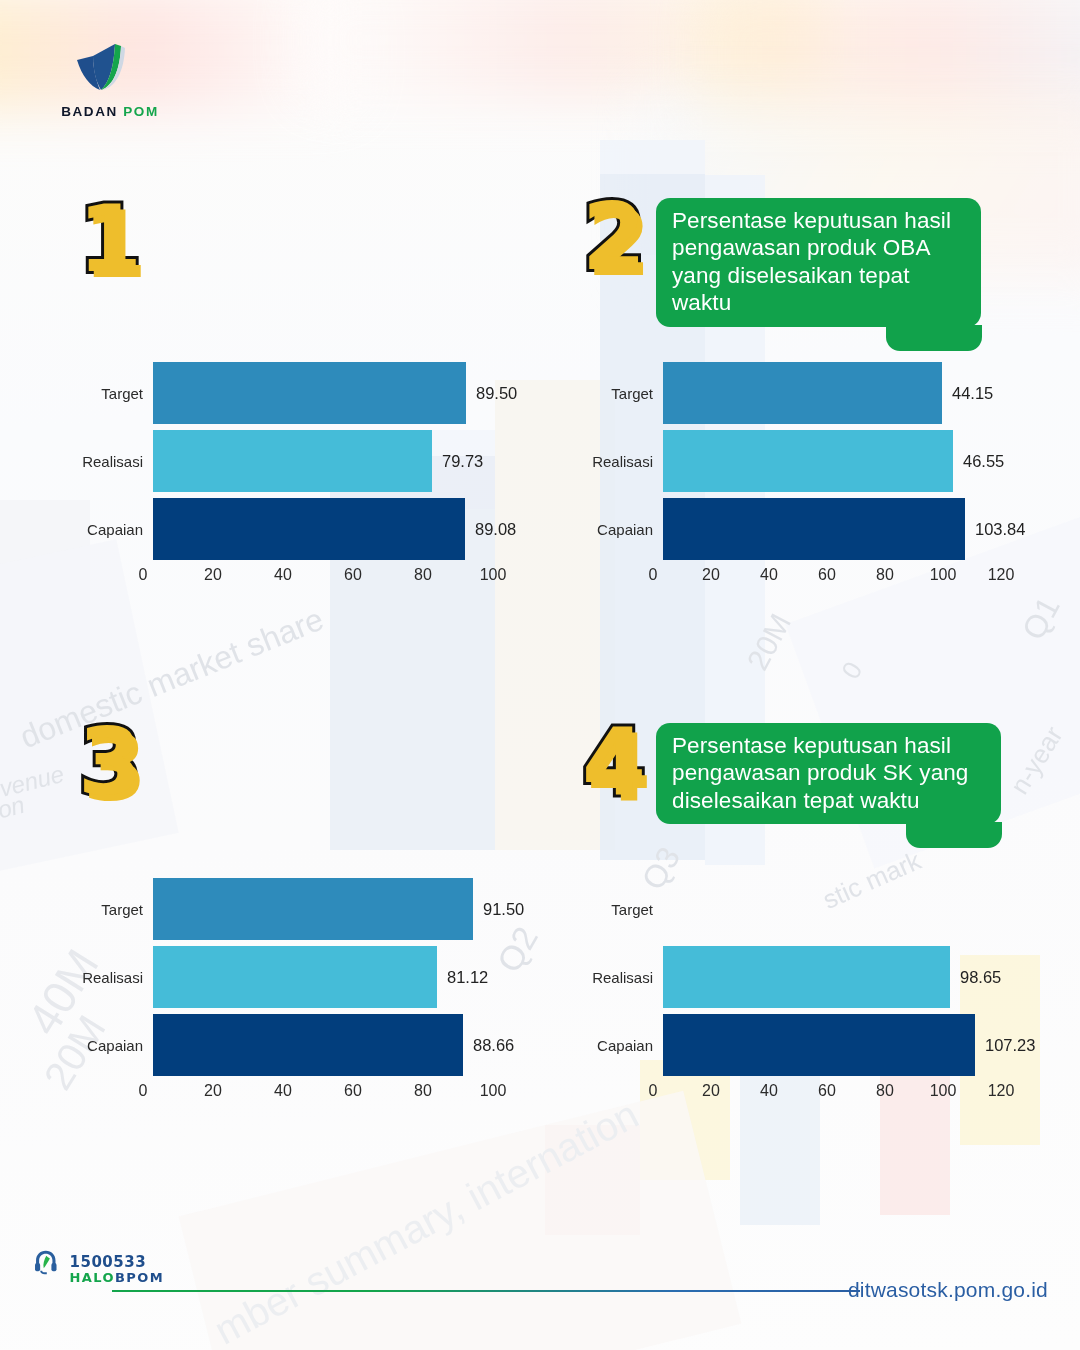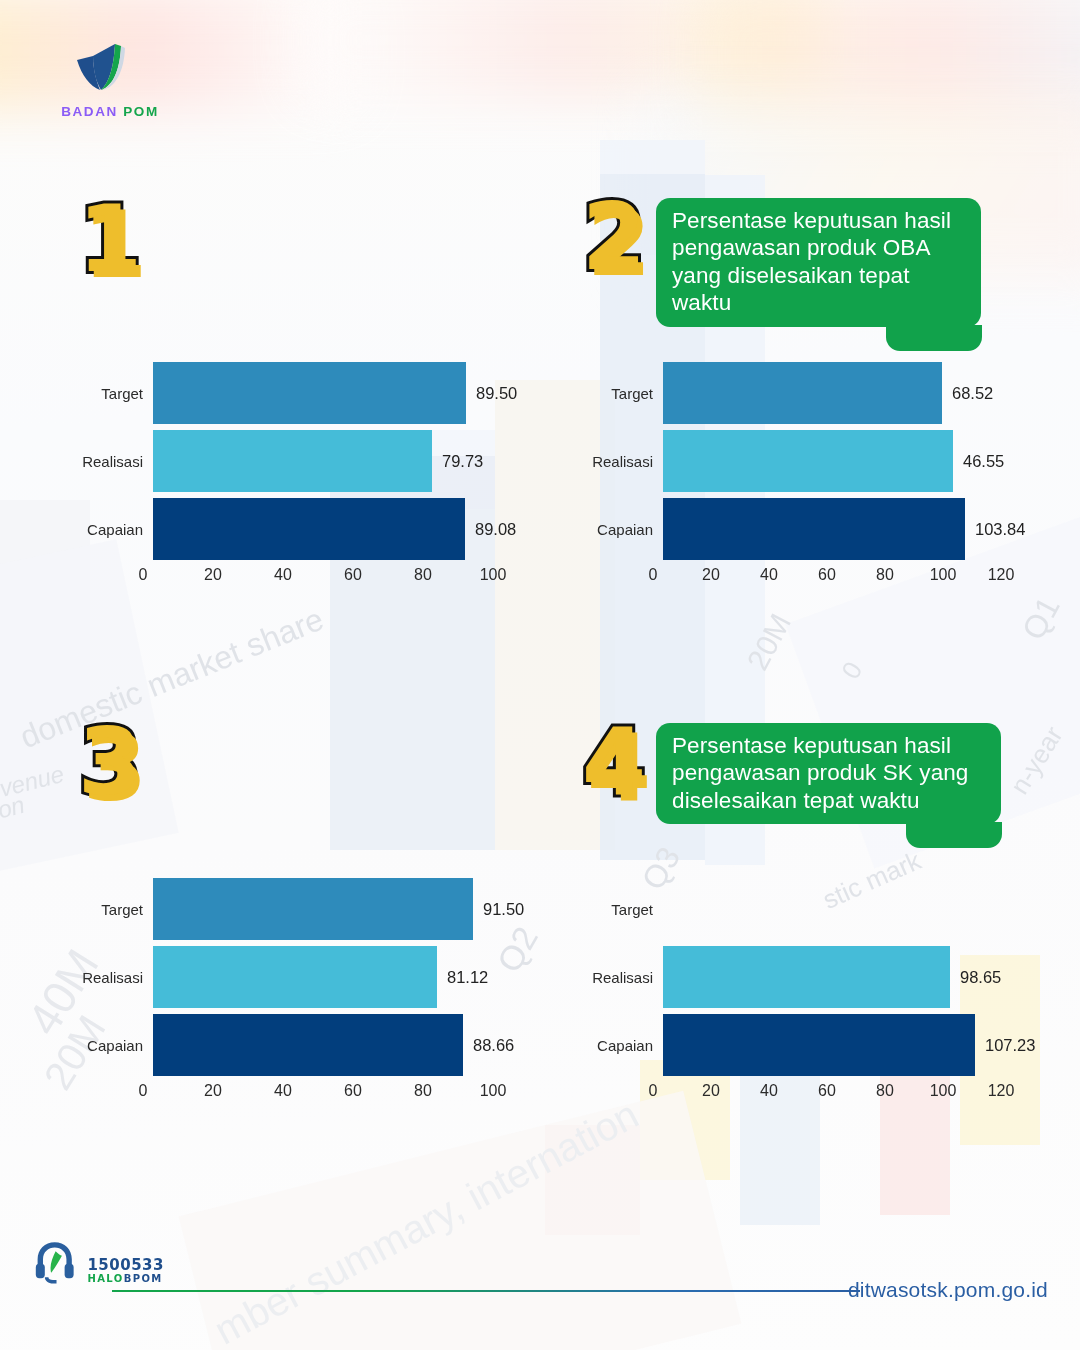--- a/index.html
+++ b/index.html
@@ -74,21 +74,21 @@
   }
   .brand-mark { width: 76px; height: 62px; display:block; margin-left: 20px;}
   .brand-text {
     margin-top: 4px;
     font-size: 13.5px;
     font-weight: bold;
     letter-spacing: 1.6px;
     text-align: center;
     white-space: nowrap;
   }
-  .brand-text .b1 { color: #8b5cf6; }
+  .brand-text .b1 { color: #0f172a; }
   .brand-text .b2 { color: #14a54c; }
 
   
   .panel { position: absolute; }
   .panel-head {
     position: relative;
     display: flex;
     align-items: flex-start;
   }
   .num {
@@ -197,21 +197,21 @@
   .halo-num {
     font-family: "DejaVu Sans", sans-serif;
     font-size: 15px;
     font-weight: bold;
     color: #1f4e8c;
     letter-spacing: .5px;
     line-height: 1;
   }
   .halo-sub {
     font-family: "DejaVu Sans", sans-serif;
-    font-size: 10px;
+    font-size: 13px;
     font-weight: bold;
     letter-spacing: 1.4px;
     line-height: 1;
     margin-top: 1px;
   }
   .halo-sub .g { color: #14a54c; }
   .halo-sub .b { color: #1f4e8c; }
   .rule {
     position: absolute;
     left: 112px;
@@ -350,21 +350,21 @@
       <div class="num">2</div>
       <div class="bubble" style="width:325px;">Persentase keputusan hasil pengawasan produk OBA yang diselesaikan tepat waktu</div>
     </div>
   </div>
 
   <div class="chart" style="left:565px;top:362px;width:480px;">
     <div class="row">
       <div class="cat">Target</div>
       <div class="barwrap">
         <div class="bar target" style="width:279px;"></div>
-        <div class="val">68.52</div>
+        <div class="val">44.15</div>
       </div>
     </div>
     <div class="row">
       <div class="cat">Realisasi</div>
       <div class="barwrap">
         <div class="bar realisasi" style="width:290px;"></div>
         <div class="val">46.55</div>
       </div>
     </div>
     <div class="row">

